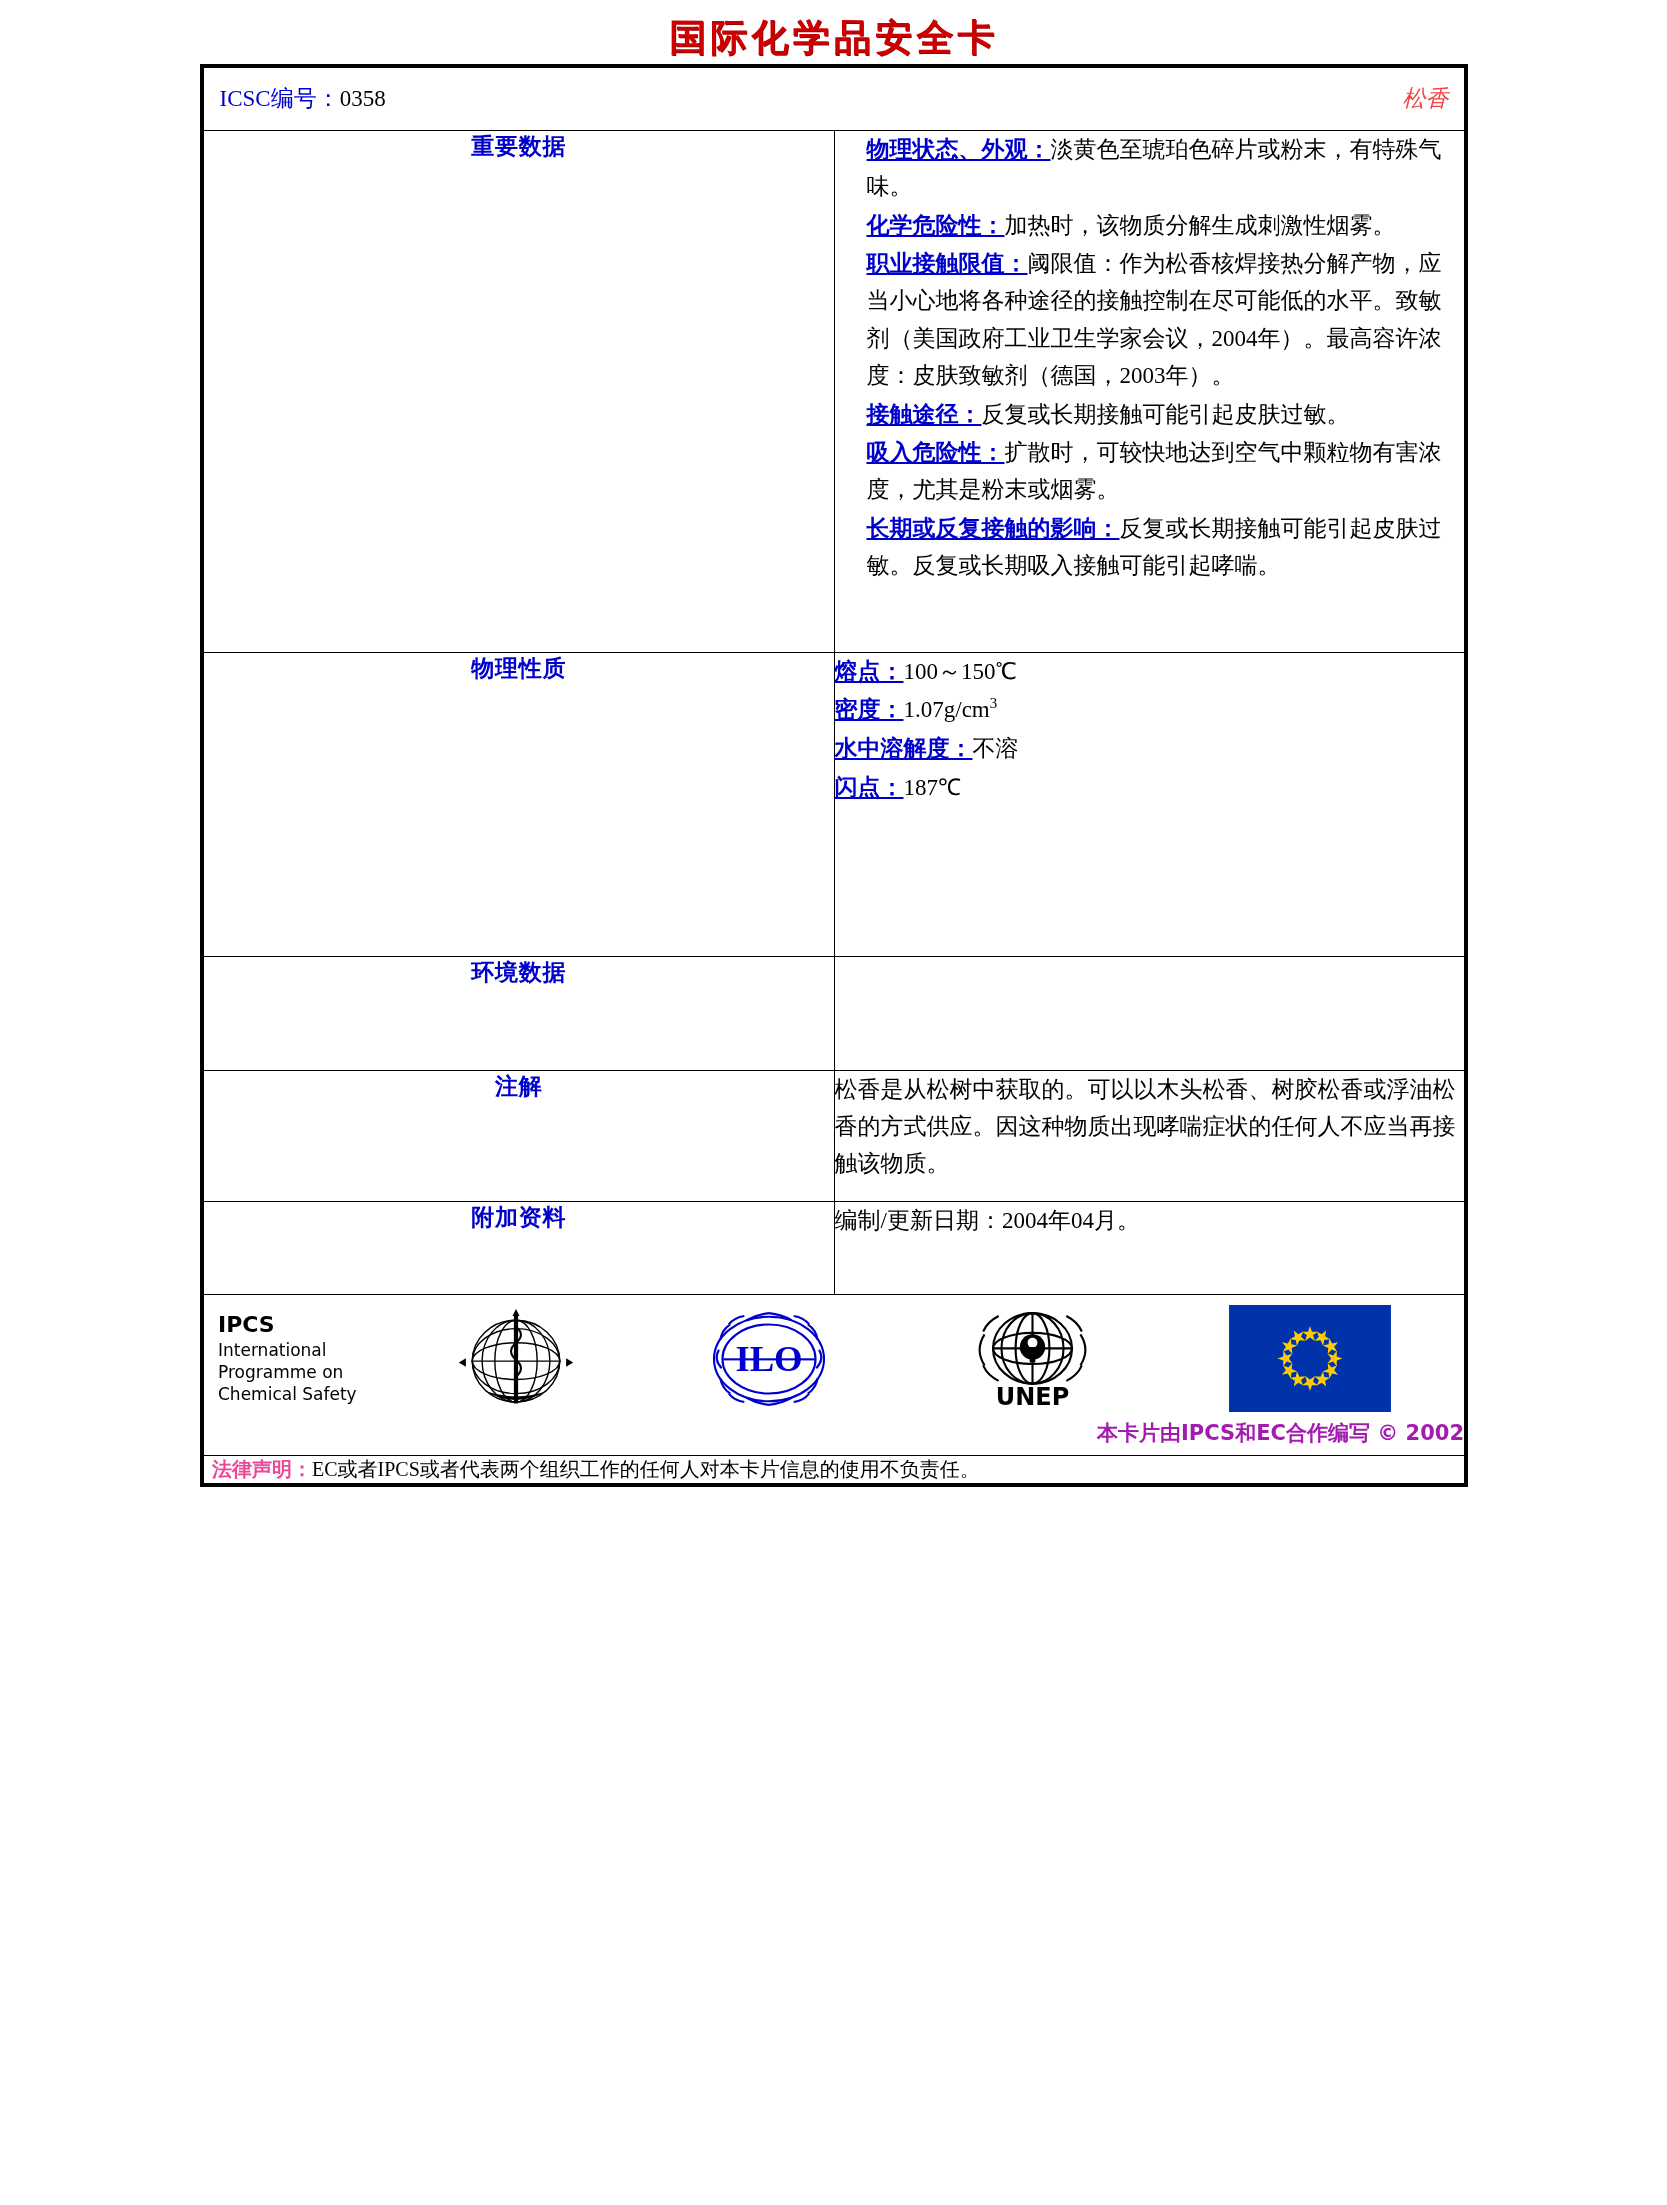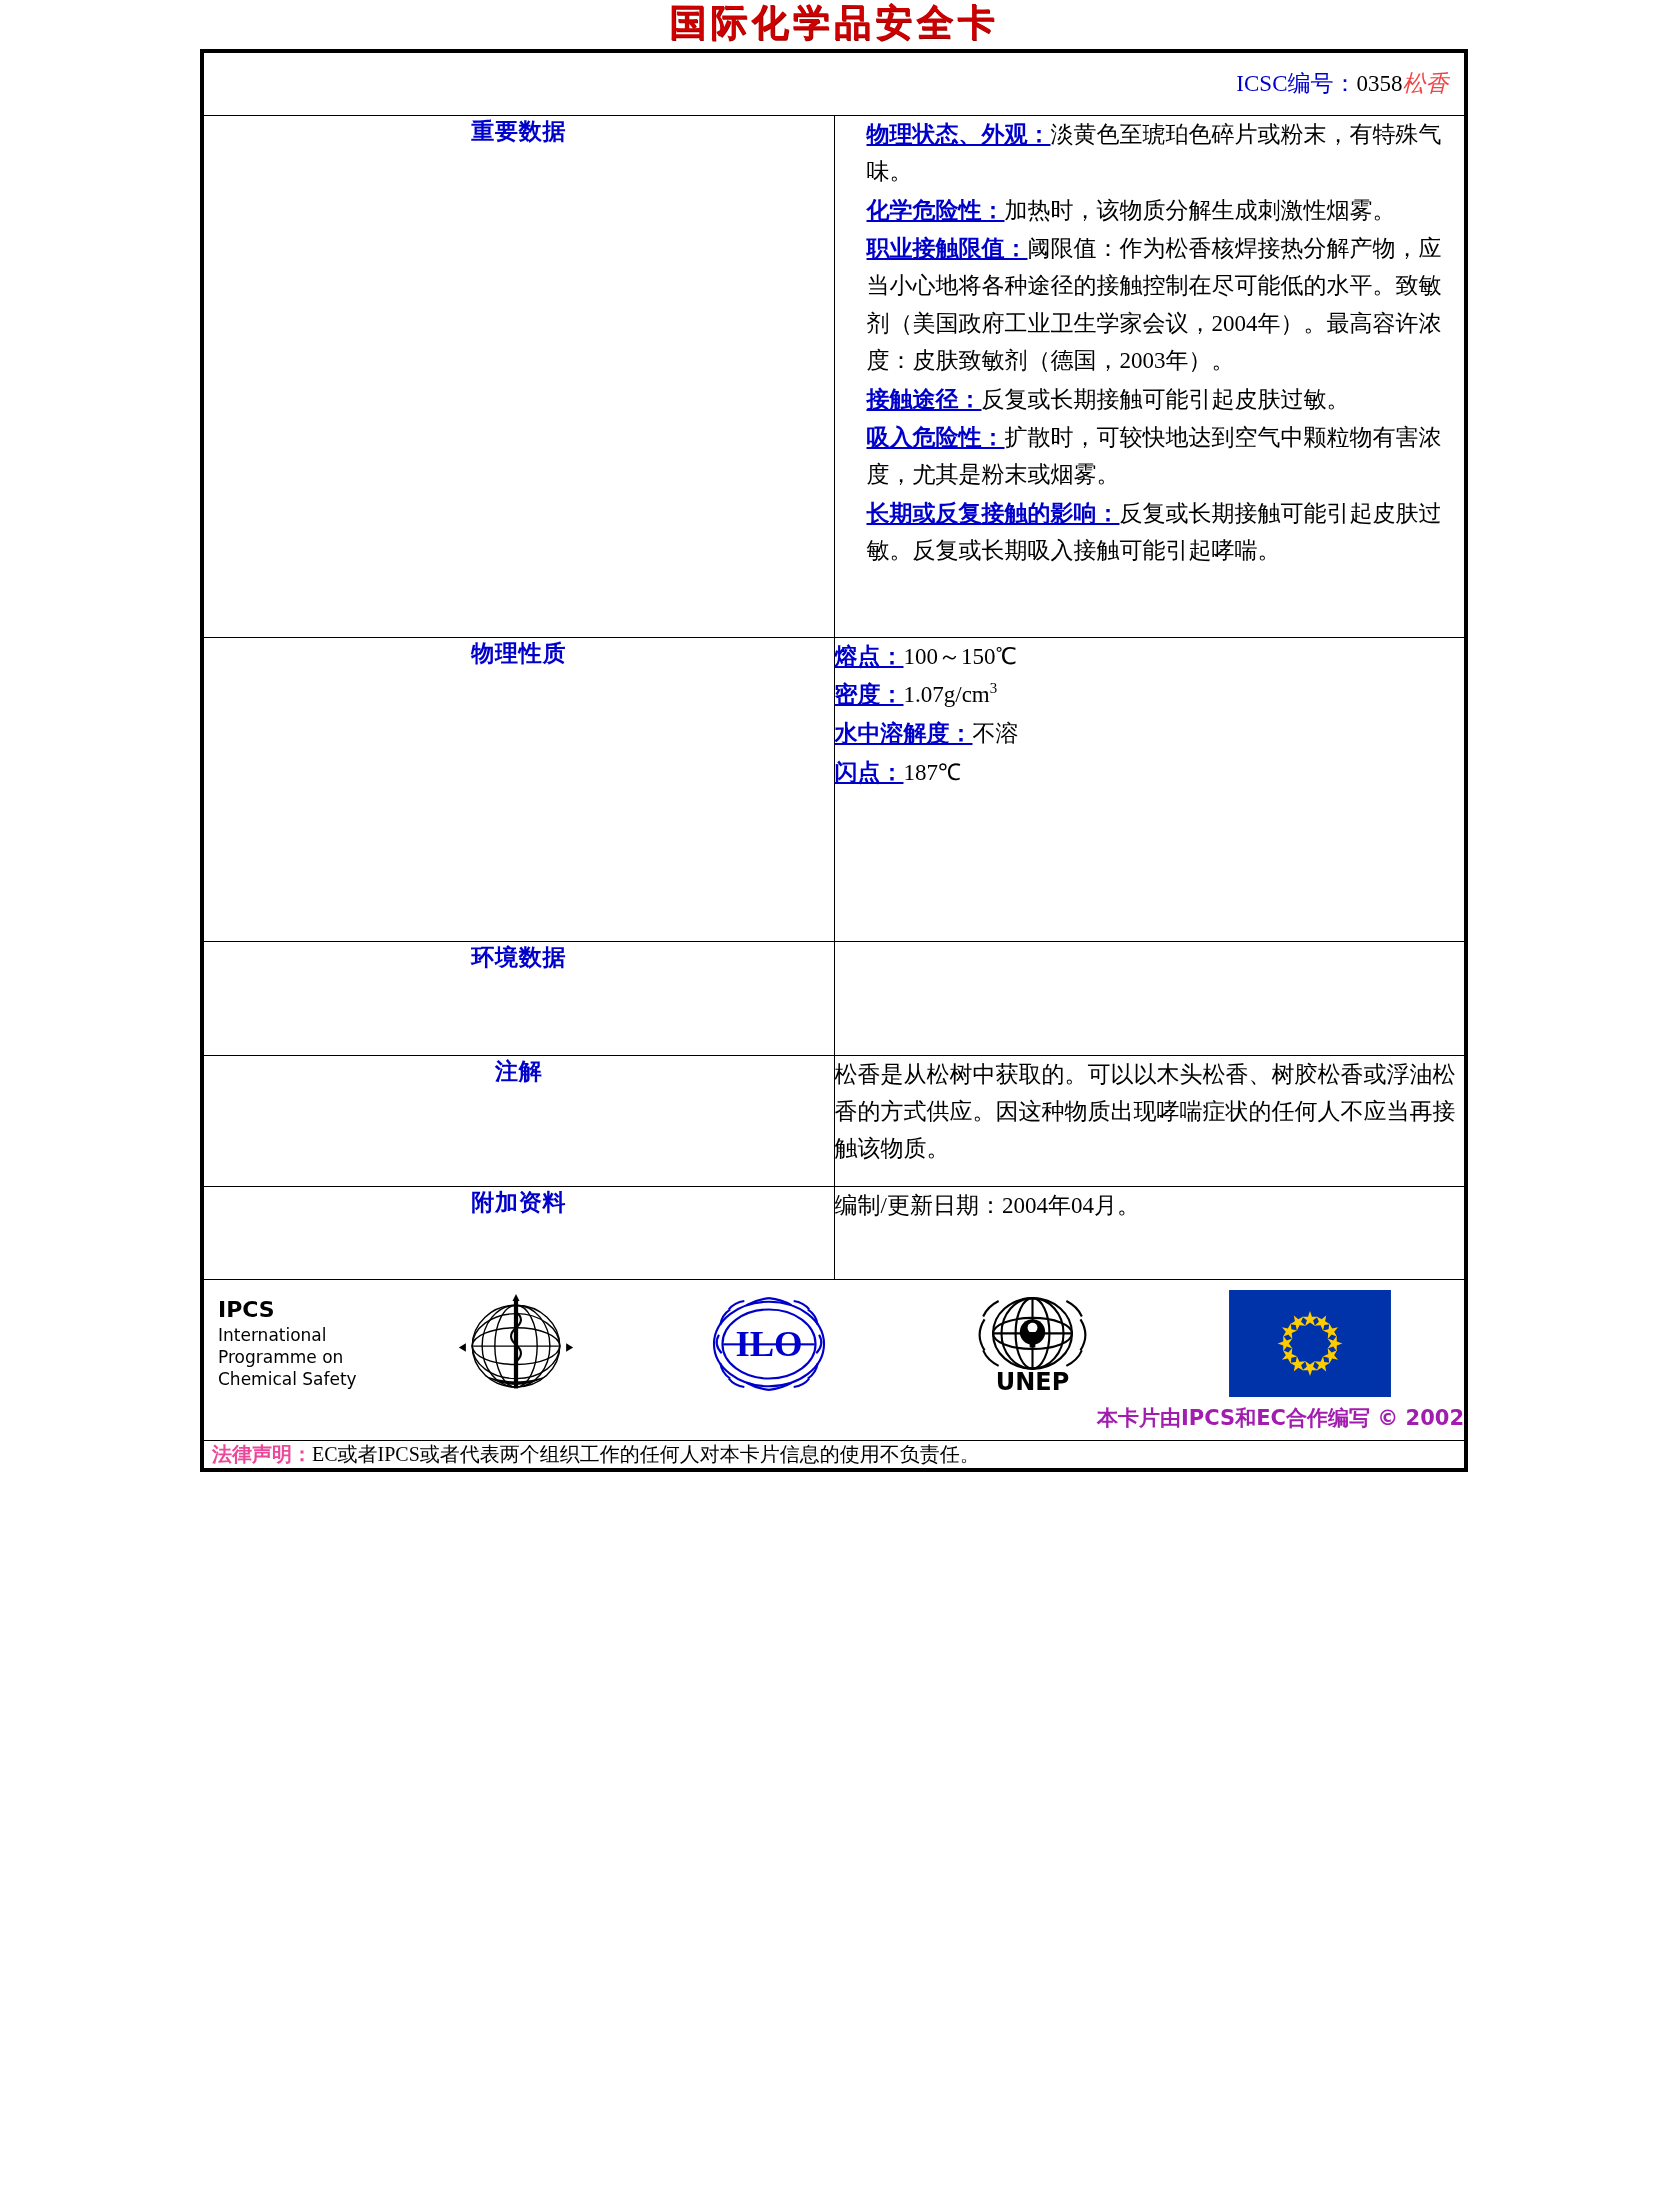--- a/index.html
+++ b/index.html
@@ -10,20 +10,21 @@
   body {
     width: 1668px;
     height: 2205px;
     font-family: "Liberation Serif", serif;
     overflow: hidden;
   }
   .page {
     position: relative;
     width: 1668px;
     height: 1668px;
+    margin-top: 15px;
   }
   .doc-title {
     text-align: center;
     color: #cc0000;
     font-family: "DejaVu Sans", sans-serif;
     font-weight: bold;
     font-size: 37px;
     letter-spacing: 4.2px;
     padding-top: 4.2px;
     padding-bottom: 5.6px;
@@ -46,21 +47,21 @@
     border: 1.4px solid #000000;
     vertical-align: top;
     padding: 0;
   }
   .hdr-row td {
     height: 62px;
   }
   .hdr-inner {
     display: flex;
     align-items: center;
-    justify-content: flex-end;
+    justify-content: space-between;
     padding: 4.2px 15.5px 4.2px 15.5px;
     height: 100%;
     box-sizing: border-box;
   }
   .icsc-no {
     font-size: 23px;
     color: #0000cc;
     font-family: "Liberation Serif", serif;
     white-space: nowrap;
   }

